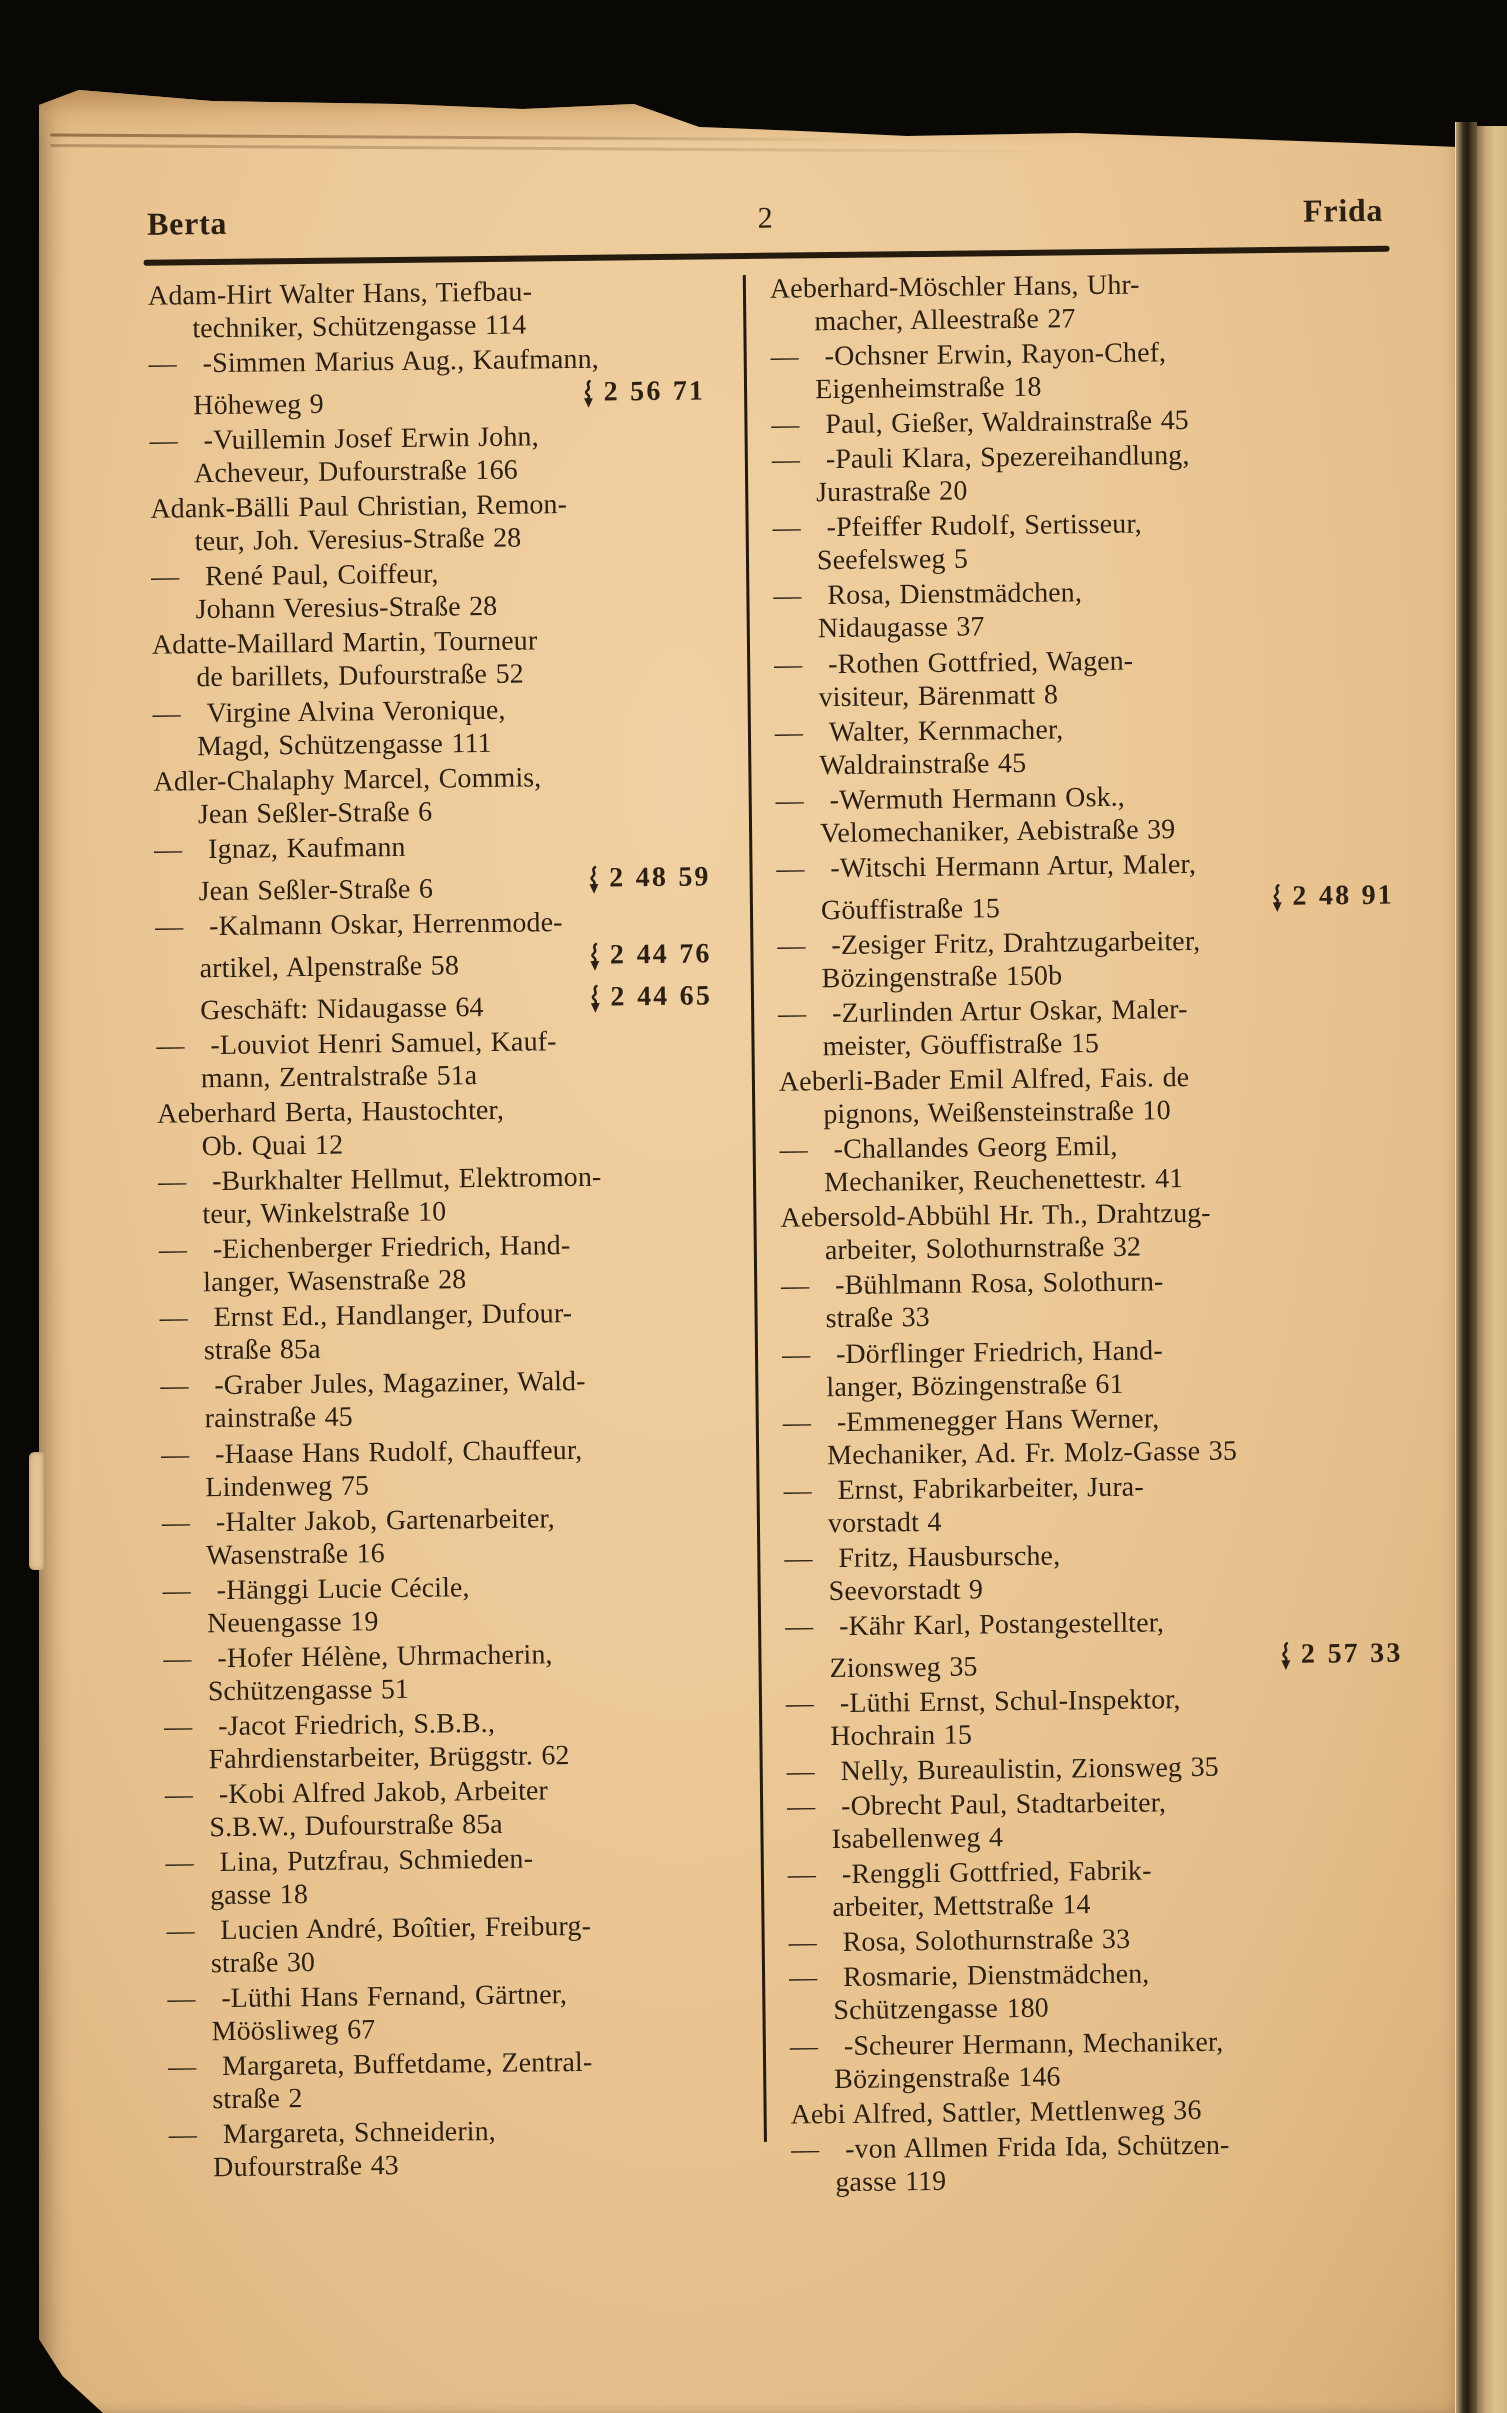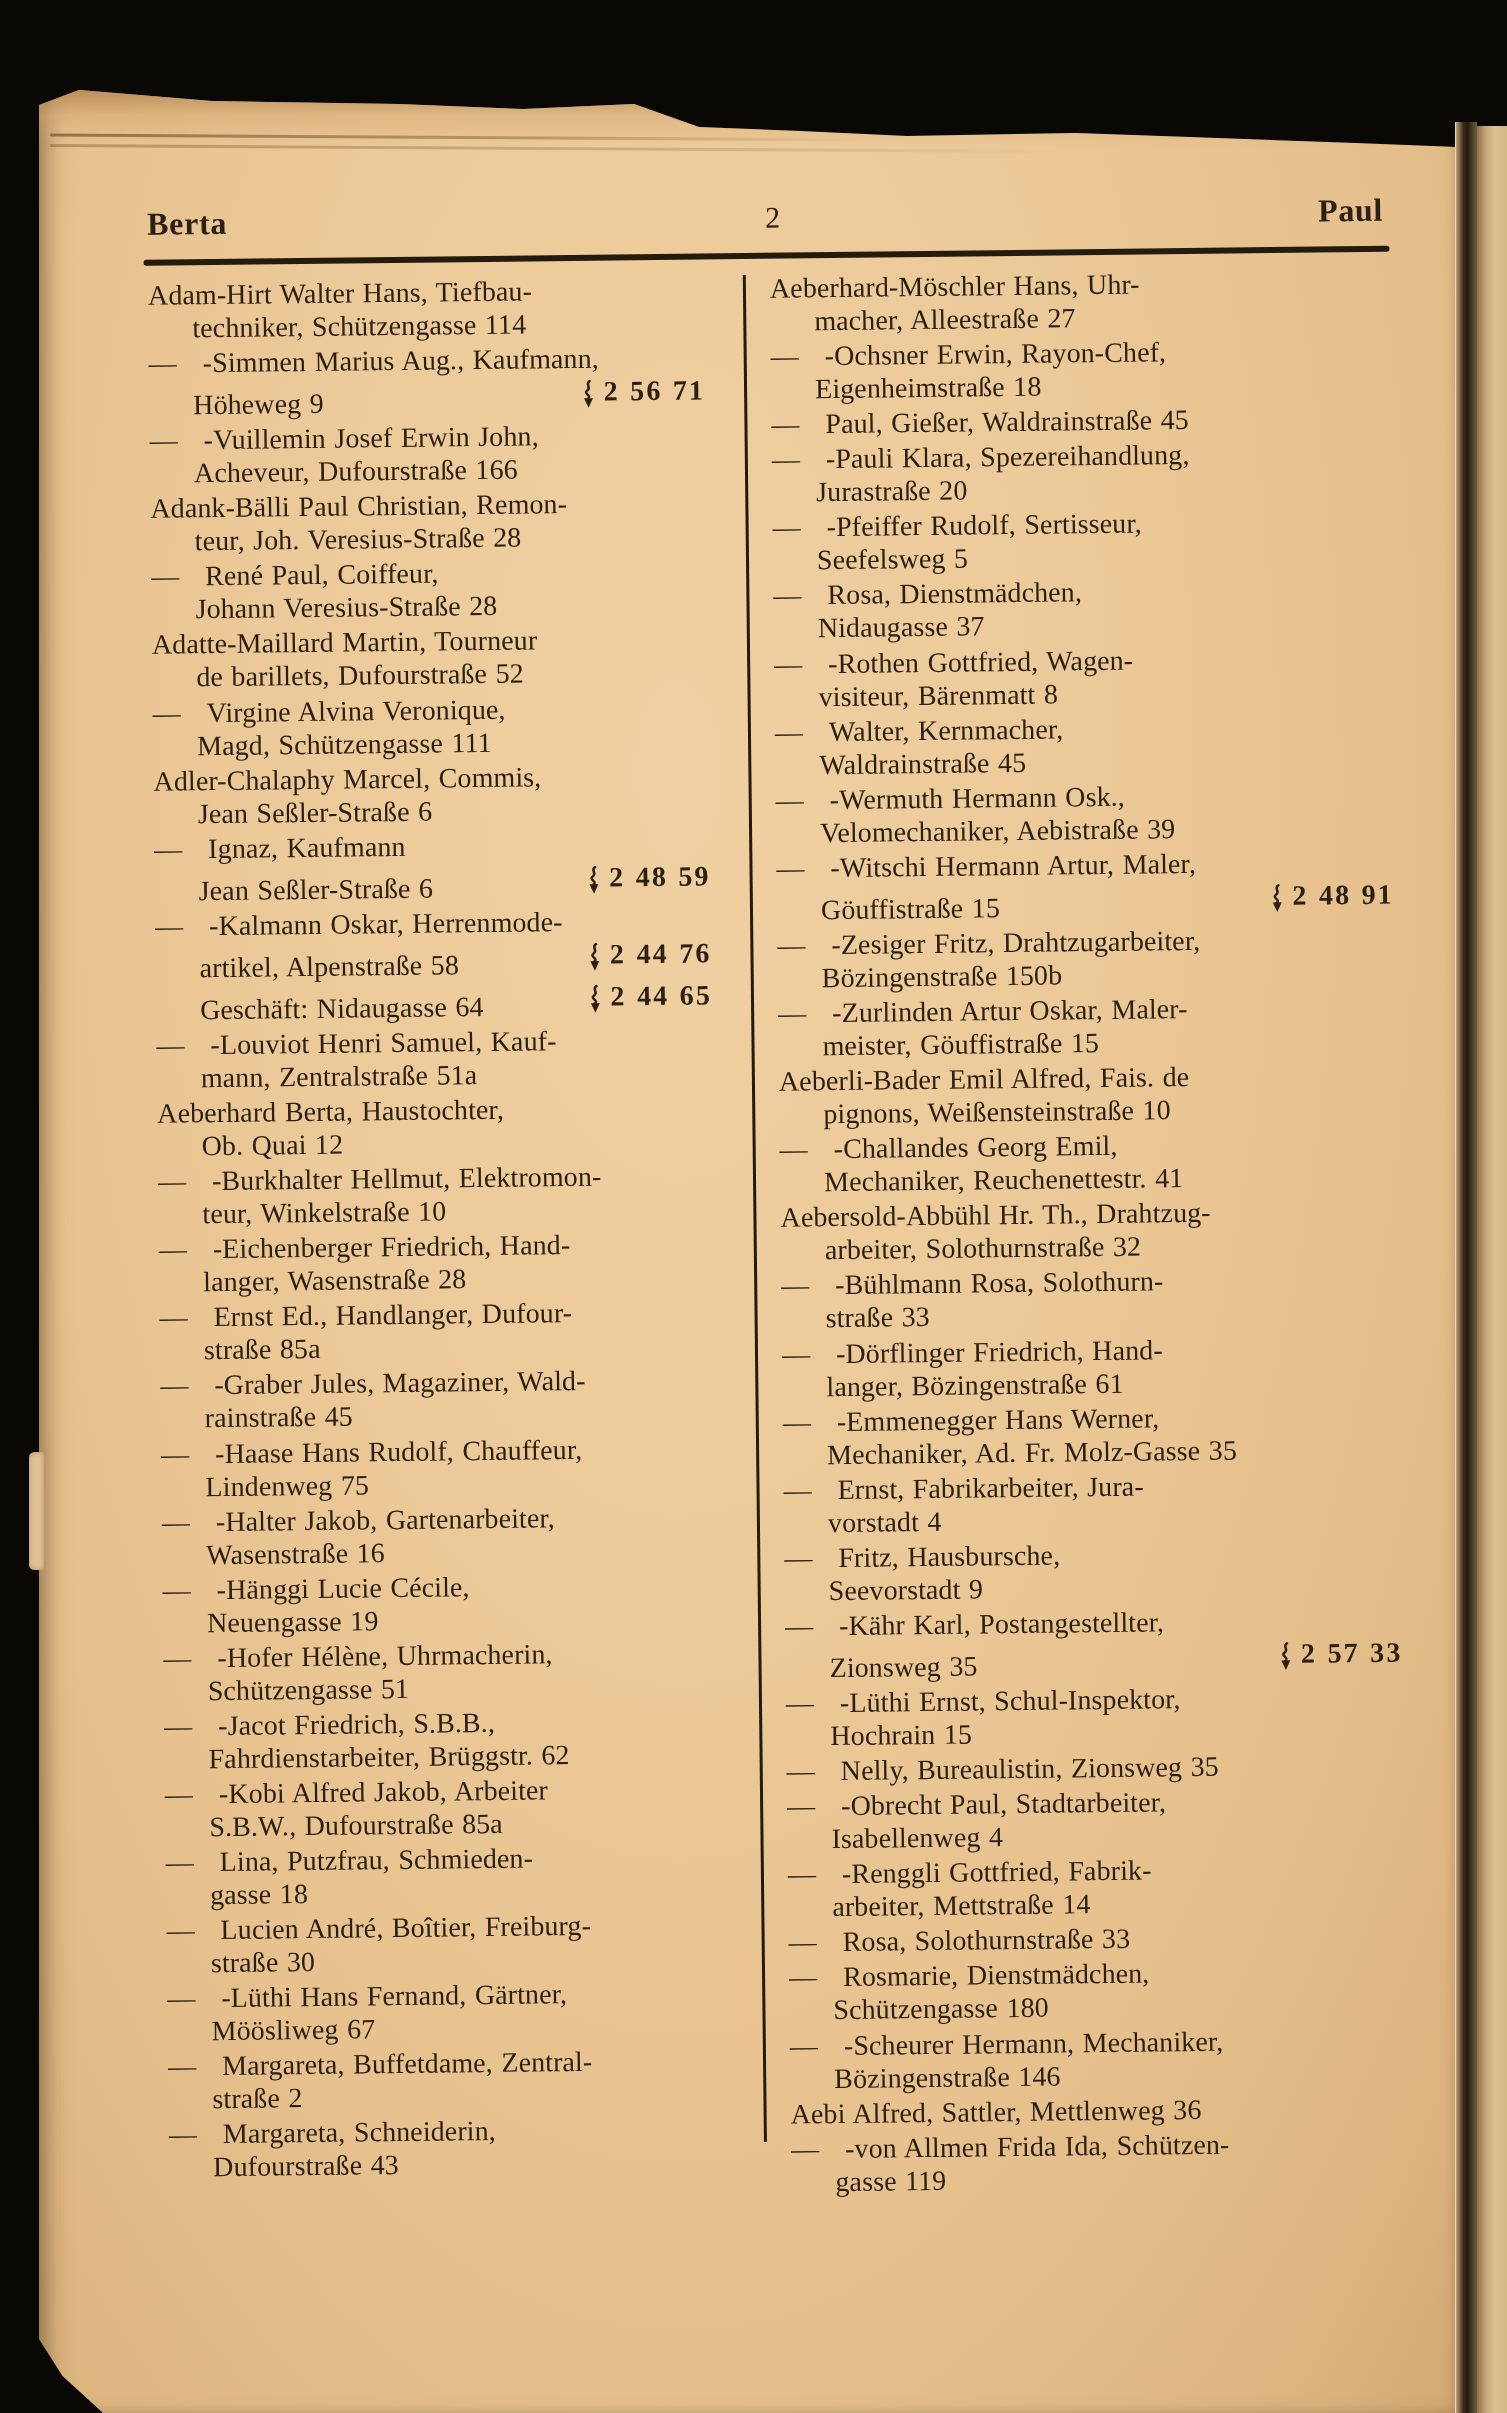--- a/index.html
+++ b/index.html
@@ -87,21 +87,21 @@
 <div class="crease c1"></div>
 <div class="crease c2"></div>
 <div class="edge-tab"></div>
 <div class="gutter"></div>
 <div class="nextpage"></div>
 
 <div class="content">
   <div class="header">
     <span>Berta</span>
     <span class="pagenum">2</span>
-    <span>Paul</span>
+    <span>Frida</span>
   </div>
   <div class="rule"></div>
   <div class="divider"></div>
   <div class="col left">
       <div class="entry">
         <div class="line">
           <span>Adam-Hirt Walter Hans, Tiefbau-</span>
         </div>
         <div class="line cont">
           <span>techniker, Schützengasse 114</span>

